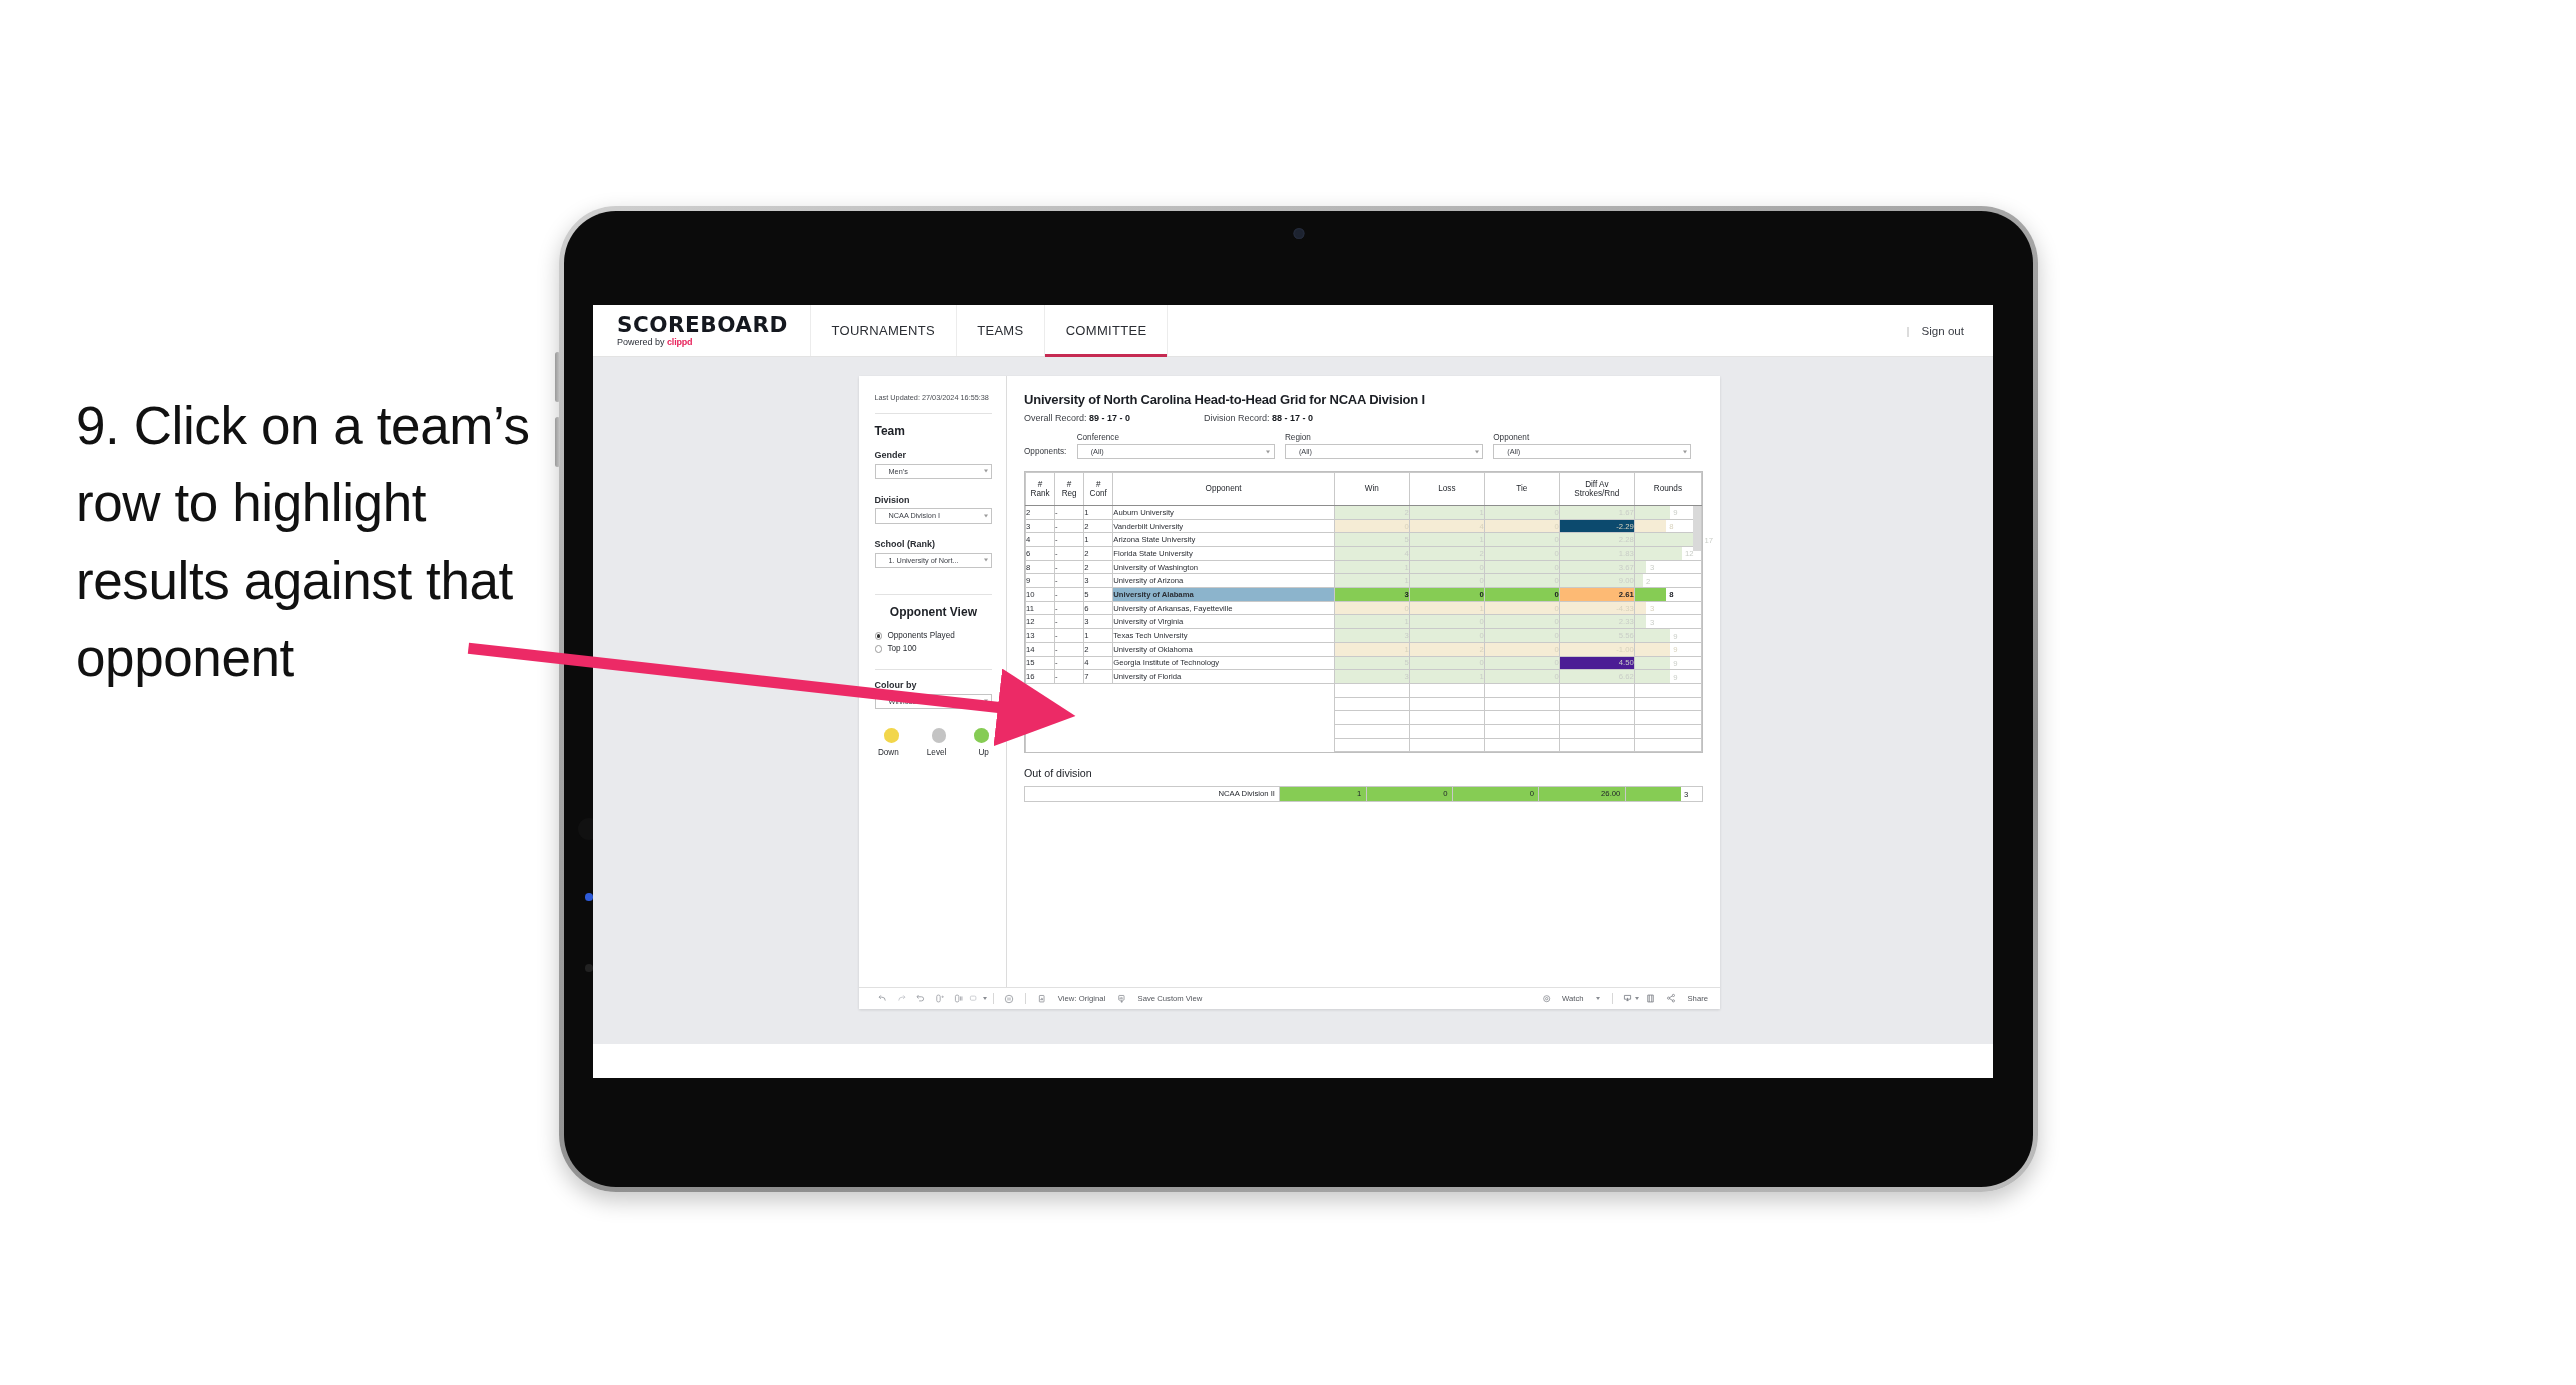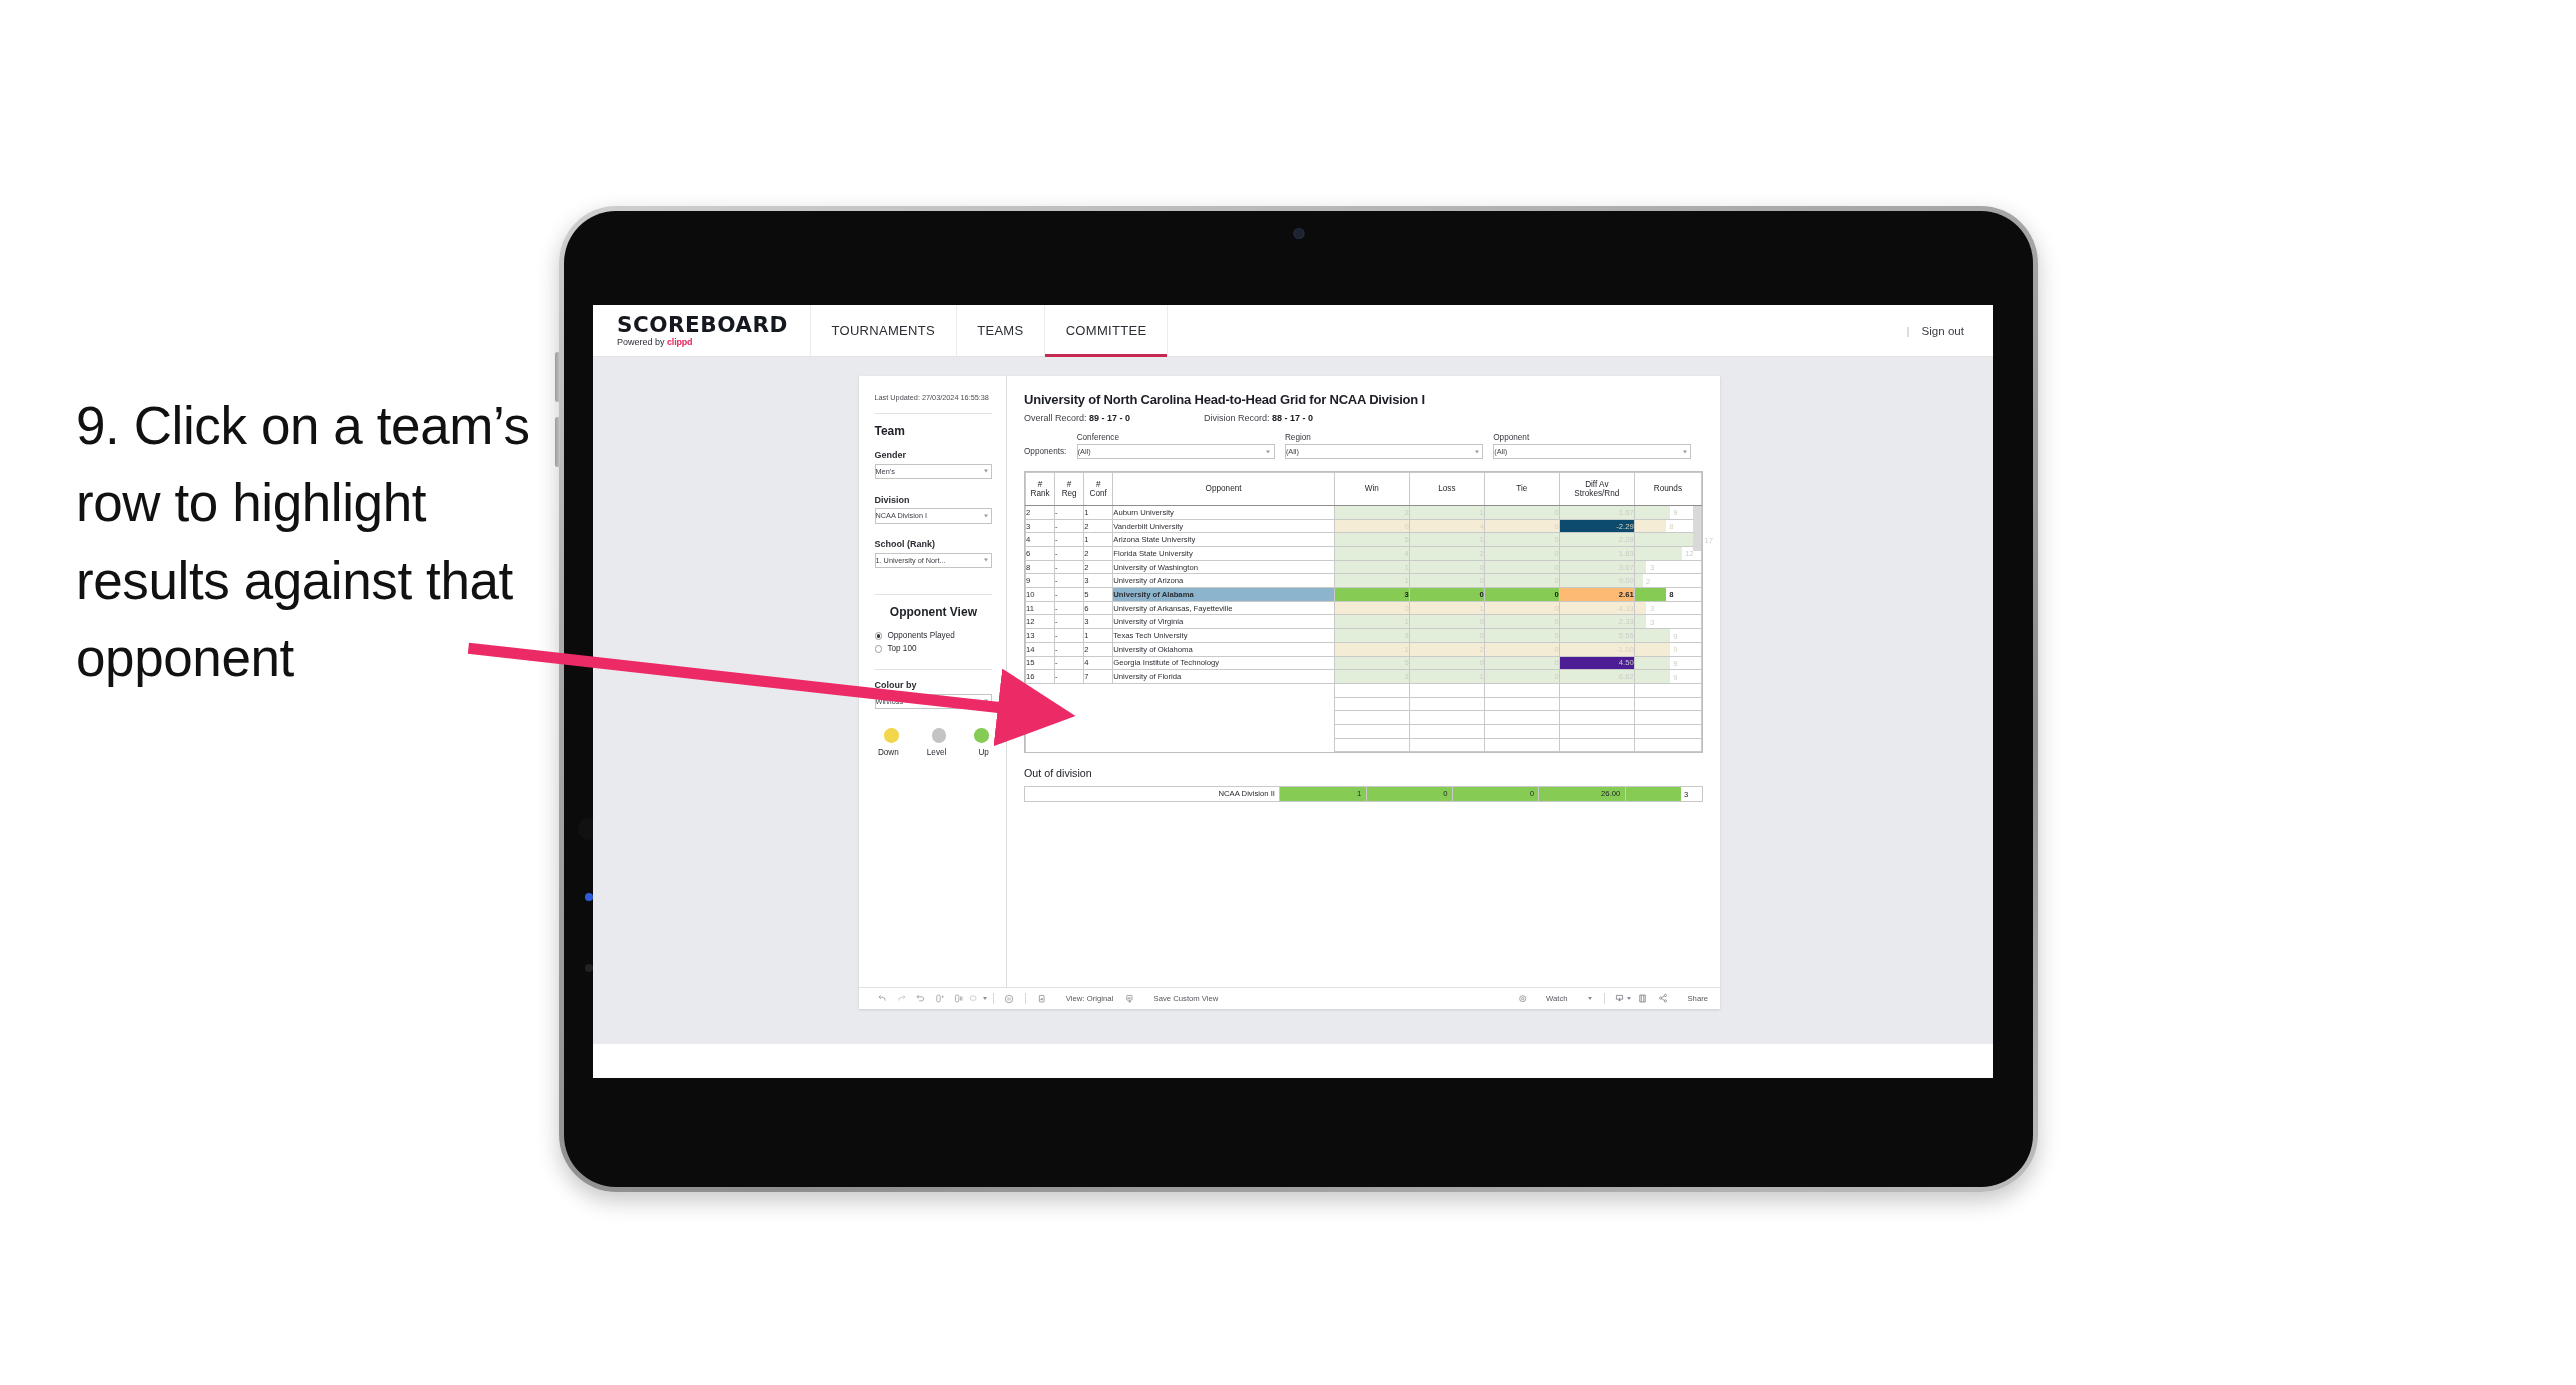--- a/index.html
+++ b/index.html
@@ -143,21 +143,21 @@
   }
   #last-updated { font-size: 7.3px; color: #4a4d53; line-height: 1.35; }
   .fhr { height: 0.9px; background: #e2e2e2; margin: 10.3px 0 10.3px 0; }
   .fsec-title { font-size: 12px; font-weight: 700; color: #1d2026; margin-bottom: 12px; }
   .fsec-title.center { text-align: center; }
   .flabel { font-size: 9px; font-weight: 700; color: #2a2d33; margin-bottom: 3.4px; }
   .fselect {
     position: relative;
     height: 15.5px; border: 0.9px solid #c4c4c4; background: #fff;
     font-size: 7.3px; color: #3a3d44;
-    display: flex; align-items: center; padding: 0 12px 0 0;
+    display: flex; align-items: center; padding: 0 12px 0 13px;
     margin-bottom: 15.5px; cursor: pointer; overflow: hidden; white-space: nowrap;
   }
   .fselect .caret {
     position: absolute; right: 3.4px; top: 50%; transform: translateY(-50%);
     width: 0; height: 0; border-left: 2.6px solid transparent;
     border-right: 2.6px solid transparent; border-top: 3.4px solid #9a9a9a;
   }
   .radio-row { display: flex; align-items: center; gap: 5.2px; margin-bottom: 4.3px; font-size: 8.2px; color: #2a2d33; cursor: pointer; }
   .radio {
     width: 7.7px; height: 7.7px; border-radius: 50%; border: 0.9px solid #9a9a9a;
@@ -227,21 +227,21 @@
   table.ood td.lbl { text-align: right; padding-right: 4.3px; }
 
   
   #toolbar {
     height: 22px; flex: none; border-top: 0.9px solid #e0e0e0;
     display: flex; align-items: center; gap: 0px; padding-left: 13.7px;
     background: #fff; font-size: 7.7px; color: #6d7077;
   }
   .tb-ico { width: 19px; height: 19px; display: flex; align-items: center; justify-content: center; cursor: pointer; }
   .tb-sep { width: 0.9px; height: 11px; background: #d7d7d7; margin: 0 6px; }
-  .tb-btn { display: flex; align-items: center; gap: 19px; padding: 0 6px; cursor: pointer; font-size: 7.7px; color: #54575d; }
+  .tb-btn { display: flex; align-items: center; gap: 11px; padding: 0 6px; cursor: pointer; font-size: 7.7px; color: #54575d; }
   #tb-spacer { flex: 1; }
   .caret-sm { width: 0; height: 0; border-left: 2.6px solid transparent; border-right: 2.6px solid transparent; border-top: 3.4px solid #8a8d93; margin-left: 1.7px;}
 </style>
 </head>
 <body>
 
 <div id="caption">9. Click on a team’s row to highlight results against that opponent</div>
 
 <svg id="arrow-svg" viewBox="0 0 2999 1613">
   <defs>

